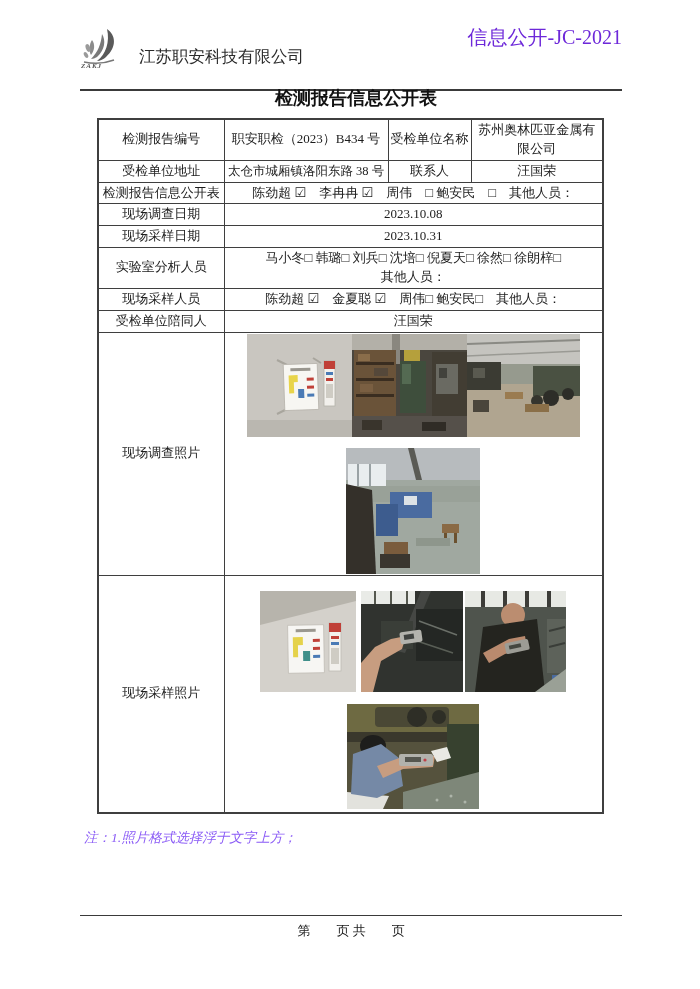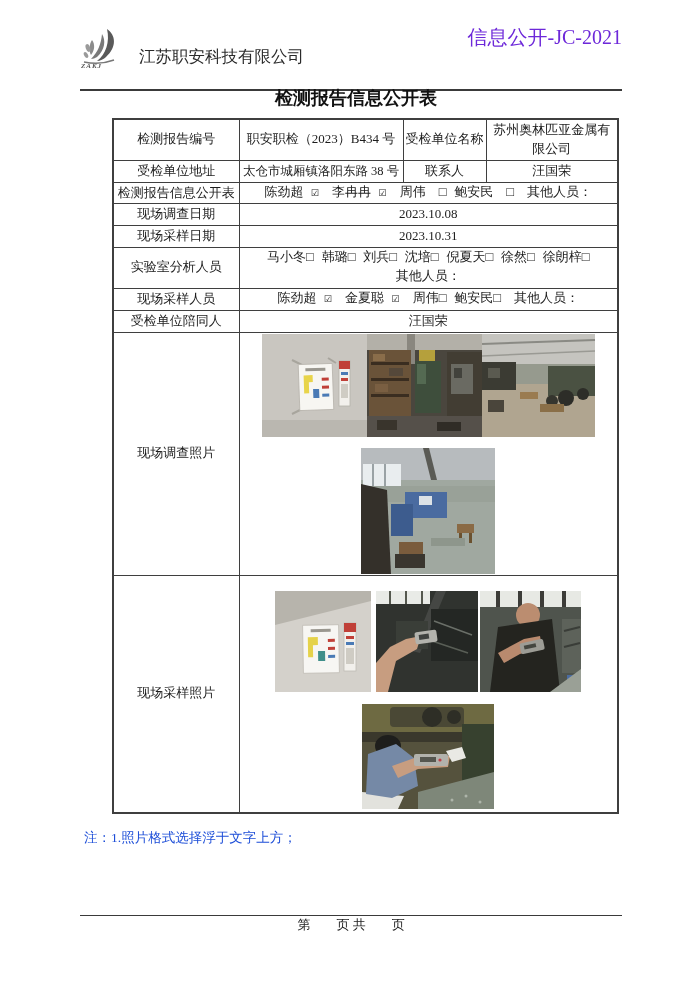--- a/index.html
+++ b/index.html
@@ -36,42 +36,42 @@
     text-align:center;font-size:18px;font-weight:bold;color:#111;
   }
   
   table.form{
     position:absolute;left:97px;top:118px;
     border-collapse:collapse;table-layout:fixed;
     width:505px;
     font-size:13px;color:#1c1c1c;
   }
   table.form,table.form td{border:1px solid #3f3f3f;}
-  table.form{border-width:2px;margin-left:15px;}
+  table.form{border-width:2px;}
   table.form td{
     text-align:center;vertical-align:middle;
     padding:1px 2px;line-height:1.45;
     overflow:hidden;
   }
-  td.left{text-align:left;padding-left:7px;font-family:Liberation Mono, monospace;}
+  td.left{text-align:left;padding-left:7px;}
   td.nowrap{white-space:nowrap;font-size:12.5px;}
   td.photos{vertical-align:top;padding:0;}
   .photo-stack{display:flex;flex-direction:column;align-items:center;}
   .photo-row{display:flex;align-items:flex-start;}
   .photo{display:block;}
   .photo svg{display:block;}
   
   .note{
     position:absolute;left:84px;top:829px;
-    font-size:13.5px;color:#1d4ed8;
+    font-size:13.5px;color:#8b5cf6;font-style:italic;
   }
   .footer{
     position:absolute;left:80px;right:78px;top:915px;
     border-top:1.5px solid #3a3a3a;
-    text-align:center;
+    text-align:center;padding-top:6px;
     font-size:13px;color:#1c1c1c;
   }
 </style>
 </head>
 <body>
 
 <div class="page">
 
   <div class="header">
     <div class="brand">

